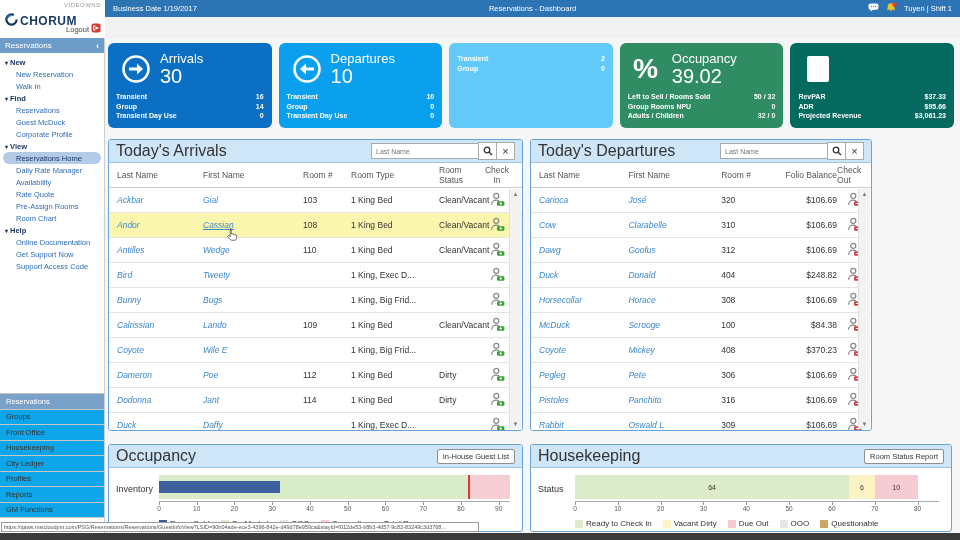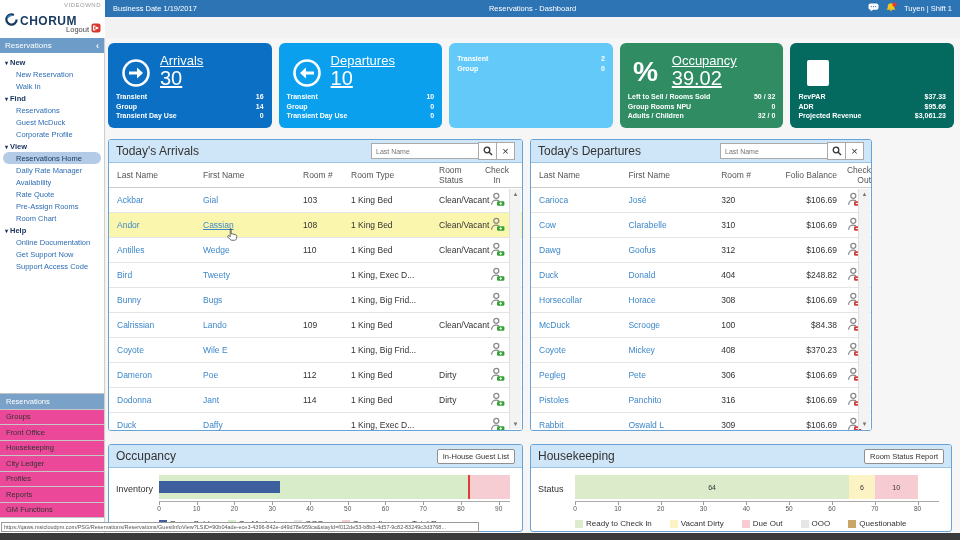--- a/index.html
+++ b/index.html
@@ -39,63 +39,63 @@
                  align-items:center; padding:0 5px; }
   .side-chevron { margin-left:auto; font-weight:bold; font-size:9px; cursor:pointer; }
   .tree { padding:3px 3px; }
   .tree-section { font-size:7.5px; font-weight:bold; color:#16325c; padding:2px 2px 1px 2px; cursor:pointer; }
   .tree-caret { font-size:6px; margin-right:2px; color:#16325c; }
   .tree-item { font-size:7.5px; color:#2e6db4; padding:1.5px 2px 1.5px 13px; cursor:pointer;
                white-space:nowrap; overflow:hidden; }
   .tree-item.selected { background:#b3cbe6; border-radius:7px; color:#1c3a66; }
   .modules { position:absolute; left:0; right:0; bottom:15px; border-top:1px solid #c2c2c2; }
   .module-row { height:15.5px; display:flex; align-items:center; padding:0 6px; font-size:7.5px;
-                color:#333; background:#ec4899; border-bottom:1px solid #c6c6c6; cursor:pointer; }
+                color:#333; background:#0ea5e9; border-bottom:1px solid #c6c6c6; cursor:pointer; }
   .module-row.active { background:#7aa2c8; color:#fff; }
 
   
   .main { position:absolute; left:106px; top:38px; width:854px; bottom:7px; background:#f6f6f6; }
 
   .cards { position:absolute; left:2px; top:5px; width:846px; display:flex; gap:7px; }
   .kpi { flex:1; height:85px; border-radius:6px; color:#fff; padding:7px 8px 5px 8px; position:relative; }
-  .kpi-top { display:flex; align-items:flex-end; gap:8px; padding-left:4px; height:38px;text-decoration:underline; }
+  .kpi-top { display:flex; align-items:center; gap:8px; padding-left:4px; height:38px; }
   .kpi-icon { width:32px; display:flex; align-items:center; justify-content:center; }
   .kpi-title { font-size:13px; line-height:14px; }
   .kpi-value { font-size:20px; line-height:20px; }
   .kpi-details { margin-top:4px; }
   .kpi-detail { display:flex; justify-content:space-between; font-size:7px; font-weight:bold; line-height:9.5px; }
 
   .panel { position:absolute; background:#fff; border:1px solid #66a4d8; border-radius:3px; overflow:hidden; }
   .panel-arr { left:2px; top:101px; width:415px; height:292px; }
   .panel-dep { left:424px; top:101px; width:342px; height:292px; }
   .panel-occ { left:2px; top:406px; width:415px; height:88px; }
   .panel-hk  { left:424px; top:406px; width:422px; height:88px; }
   .panel-head { height:23px; background:#cfe5f8; display:flex; align-items:center; padding:0 7px;
                 border-bottom:1px solid #9cc4e4; }
-  .panel-title { font-size:12px; color:#333;text-align:right; }
+  .panel-title { font-size:16px; color:#333;text-align:right; }
   .panel-ctrls { margin-left:auto; display:flex; align-items:center; }
   .search-input { width:108px; height:16px; border:1px solid #aaa; font-size:7px; padding:0 4px;
                   font-family:"Liberation Sans",sans-serif; }
   .icon-btn { width:19px; height:18px; background:#fff; border:1px solid #aaa; margin-left:-1px;
               display:flex; align-items:center; justify-content:center; cursor:pointer; font-size:11px; color:#333; }
   .panel-btn { margin-left:auto; background:#fff; border:1px solid #8f8f8f; border-radius:2px;
                font-size:7.5px; color:#333; padding:2px 5px; cursor:pointer;
                font-family:"Liberation Sans",sans-serif; }
 
   .thead { display:flex; align-items:center; height:25px; font-size:8.5px; color:#555;
            border-bottom:1px solid #ccc; }
   .trow { display:flex; align-items:center; height:25px; font-size:8.5px; color:#333;
           border-bottom:1px solid #e4e4e4; background:#fff; cursor:pointer; }
   .trow.hl { background:#fbf6ae; }
-  .cell-link { color:#3d87c9; cursor:pointer; position:relative; }
+  .cell-link { color:#3d87c9; cursor:pointer; position:relative;font-style:italic; }
   .cell-link.hovered { text-decoration:underline; }
   .c-a1{width:94px; padding-left:8px;} .c-a2{width:100px;} .c-a3{width:48px;} .c-a4{width:72px;}
   .c-a5{width:60px;padding-left:16px;} .c-a6{width:28px; text-align:center;}
   .c-d1{width:116px; padding-left:8px;} .c-d2{width:112px;} .c-d3{width:58px;}
-  .c-d4{width:82px; text-align:right;} .c-d5{width:41px; text-align:right;}
+  .c-d4{width:82px; text-align:right;} .c-d5{width:41px; text-align:left;}
   .chk { display:flex; justify-content:center; }
   .vscroll { position:absolute; top:49px; right:1px; bottom:1px; width:12px; background:#f3f3f3;
              border-left:1px solid #e0e0e0; display:flex; flex-direction:column;
              justify-content:space-between; align-items:center; font-size:6px; color:#777; }
   .scroll-up::before { content:"▲"; } .scroll-down::before { content:"▼"; }
   .scroll-arrow { cursor:pointer; padding:2px 0; }
   .hand-cursor { position:absolute; left:24px; top:8px; }
 
   
   .chart-body { position:relative; height:63px; }
@@ -103,21 +103,21 @@
   .plot { position:absolute; top:7px; height:24px; }
   .plot-occ { left:50px; right:12px; } .plot-hk { left:44px; right:12px; }
   .seg { position:absolute; top:0; height:100%; }
   .seg-label { position:absolute; top:50%; transform:translate(-50%,-50%); font-size:7px; color:#333; }
   .marker-line { position:absolute; top:0; width:2px; height:100%; z-index:3; }
   .inner-bar { position:absolute; top:6px; height:12px; z-index:2; }
   .axis { position:absolute; top:33px; height:12px; border-top:1px solid #aaa; }
   .axis-occ { left:50px; right:12px; } .axis-hk { left:44px; right:12px; }
   .tick-mark { position:absolute; top:0; width:1px; height:3px; background:#999; }
   .tick-label { position:absolute; top:3px; transform:translateX(-50%); font-size:6.5px; color:#555; }
-  .legend { position:absolute; left:50px; right:6px; bottom:3px; display:flex; gap:18px;
+  .legend { position:absolute; left:50px; right:6px; bottom:3px; display:flex; gap:11px;
             align-items:center; font-size:8px; color:#333; white-space:nowrap; }
   .legend-hk { left:44px; }
   .lg-item { display:flex; align-items:center; gap:3px; }
   .lg-sq { width:8px; height:8px; display:inline-block; }
   .lg-line { width:9px; height:2px; display:inline-block; }
 
   
   .statusbar { position:absolute; left:1px; bottom:8px; width:478px; height:10px; background:#fff;
                border:1px solid #9a9a9a; font-size:5.5px; color:#555; line-height:8px; padding:0 2px;
                white-space:nowrap; overflow:hidden; z-index:8; }

